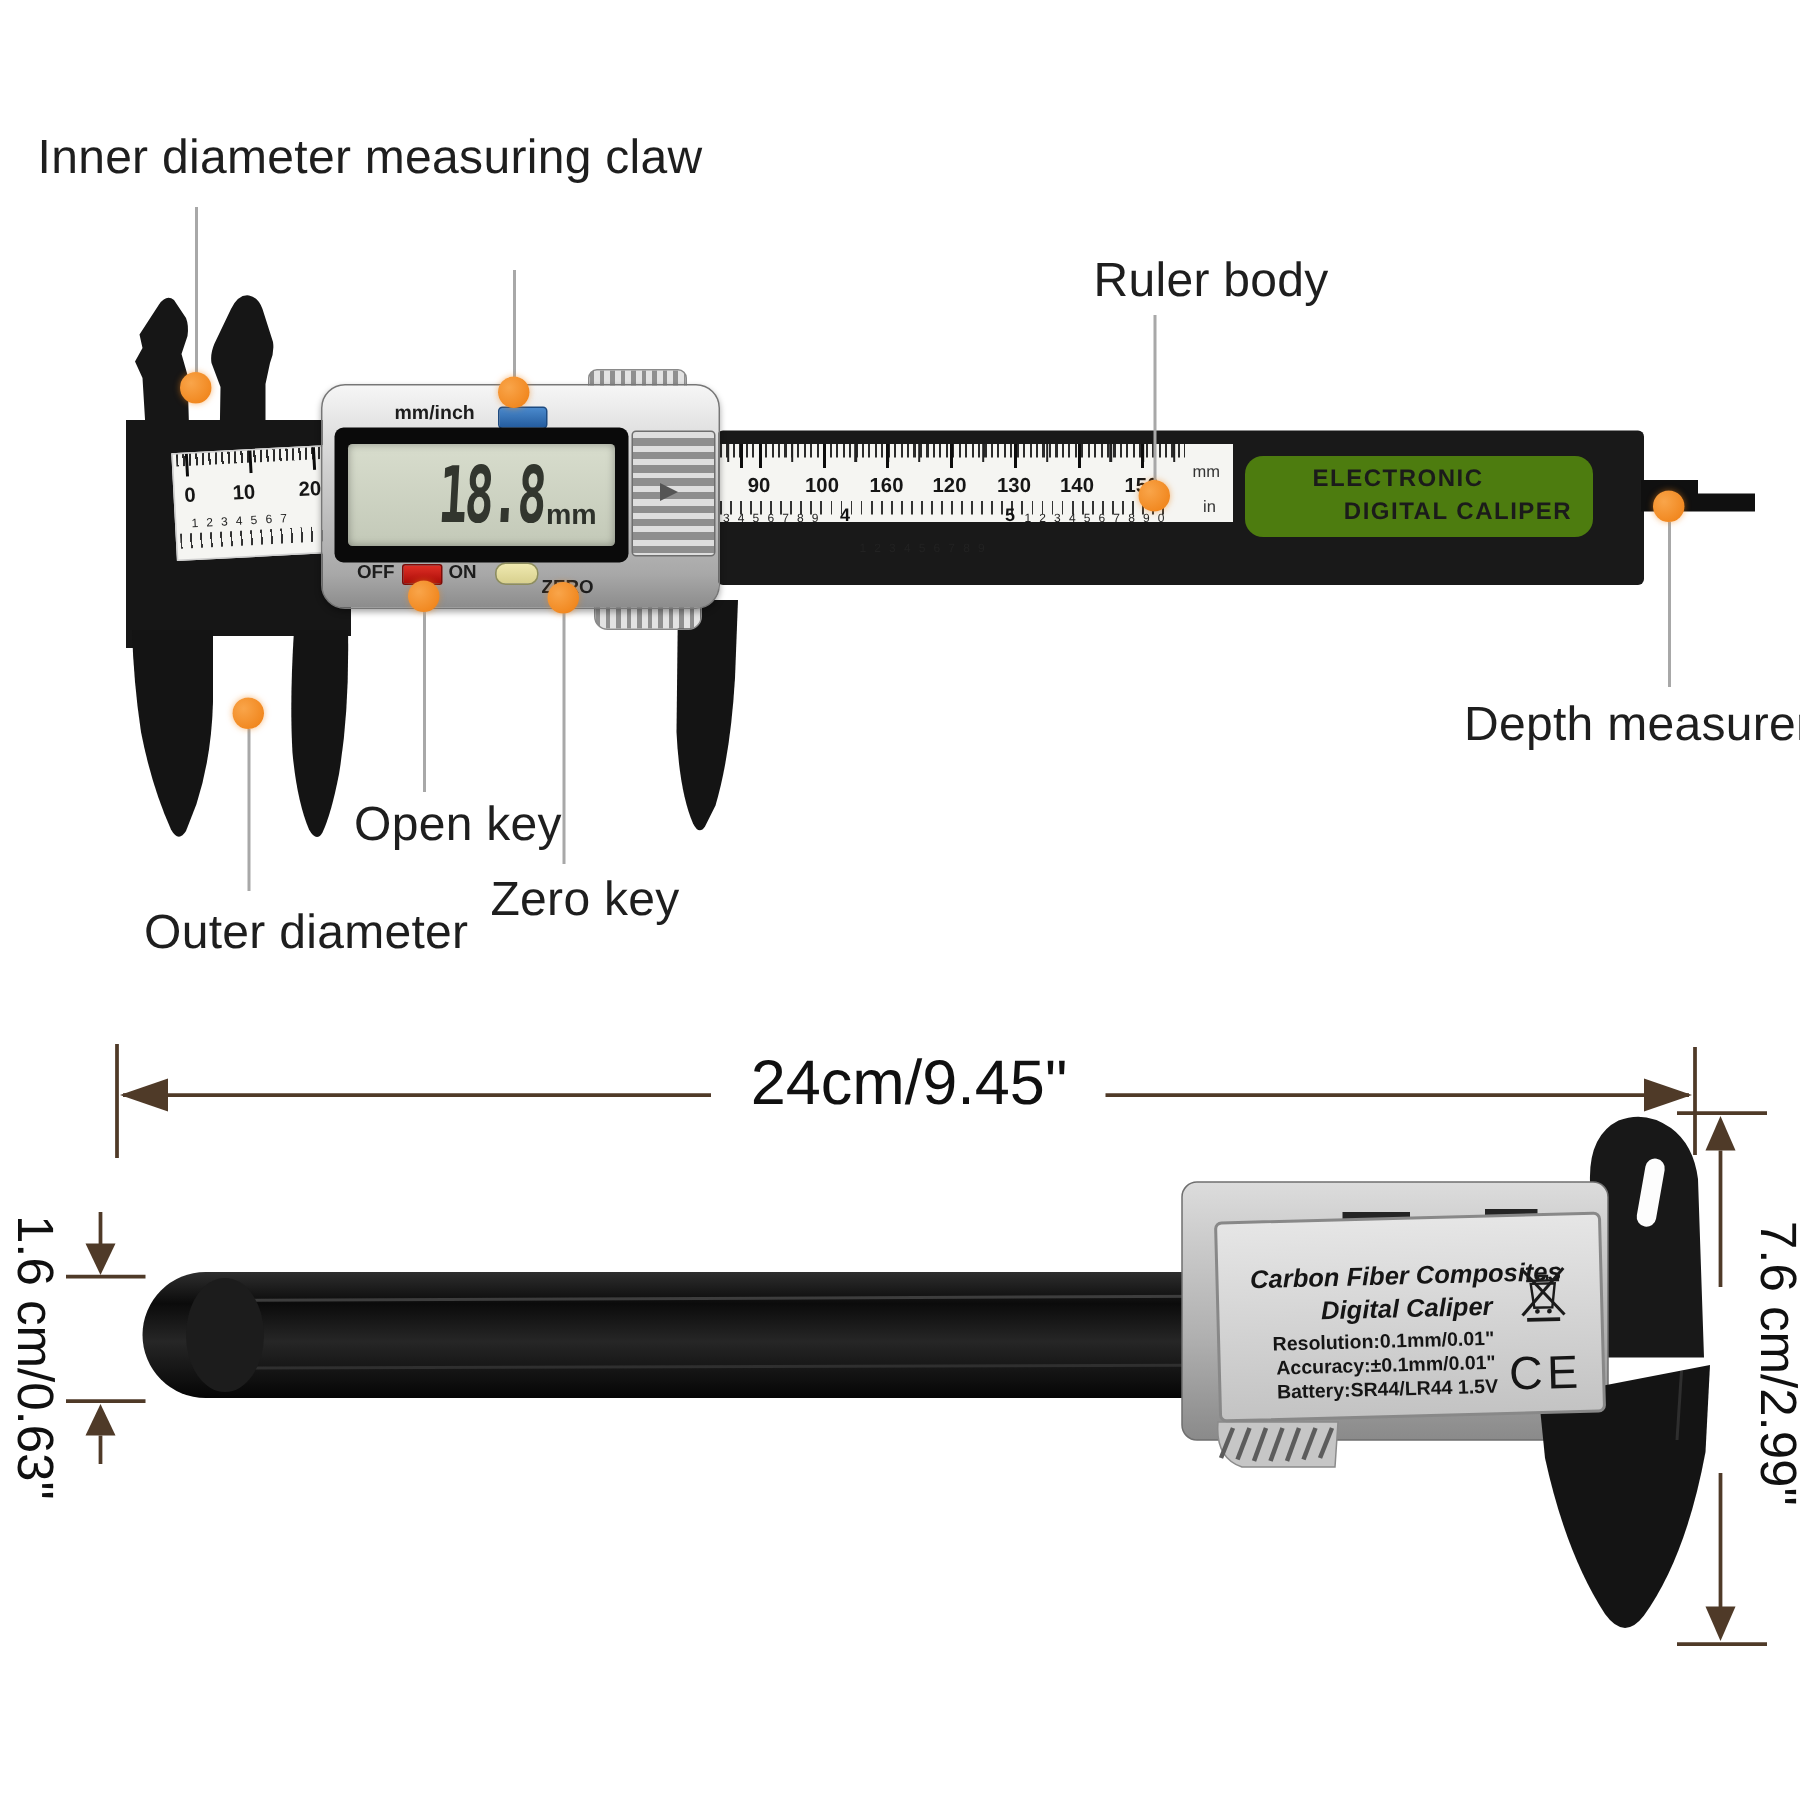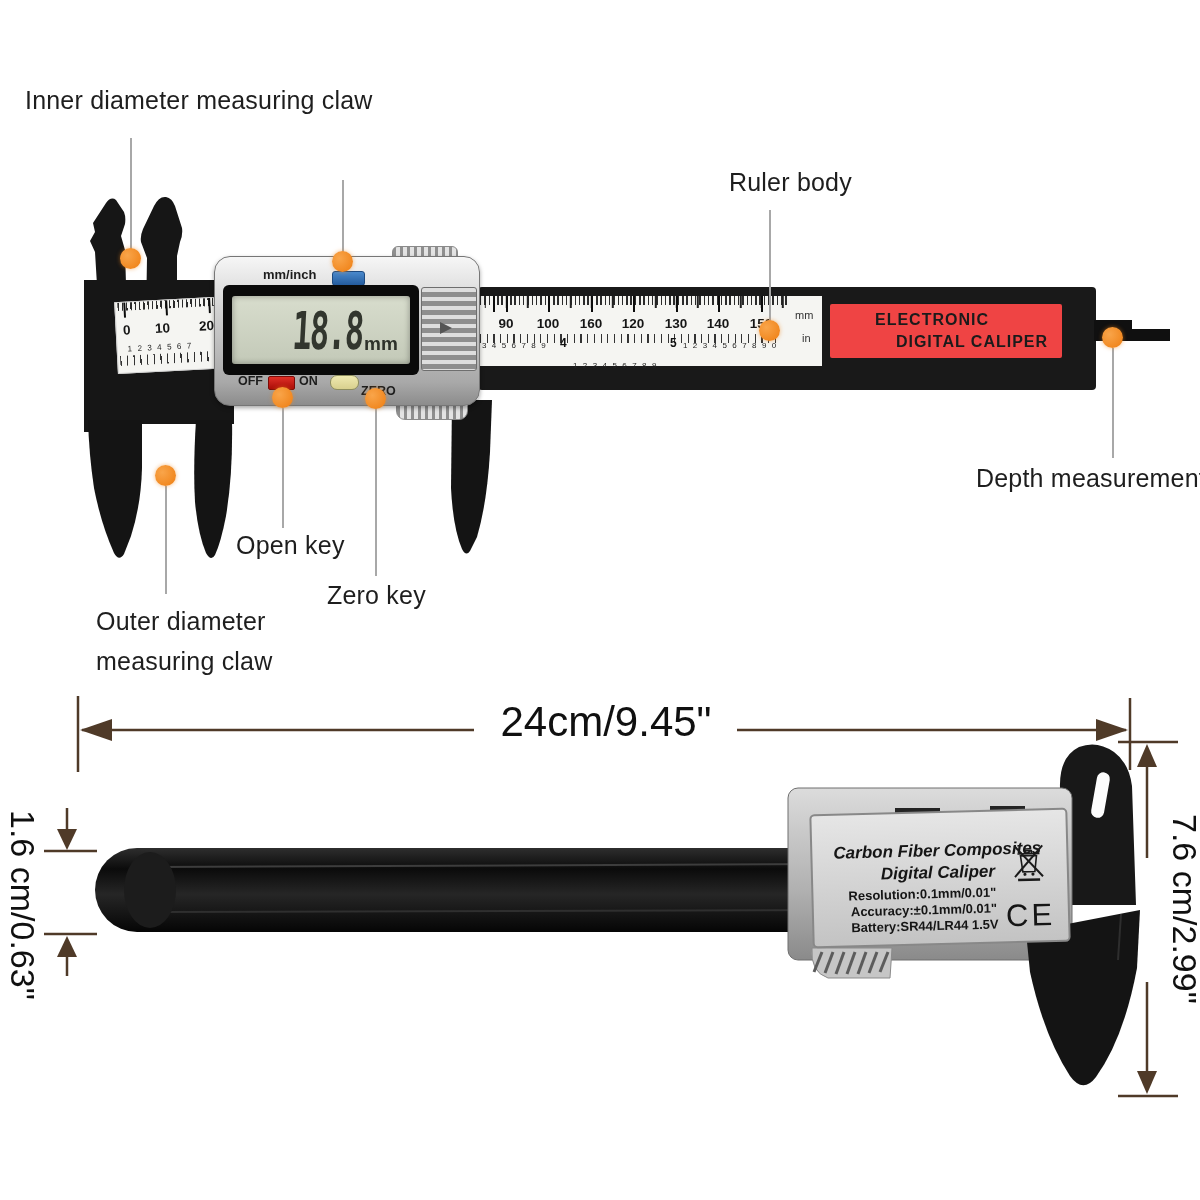--- a/index.html
+++ b/index.html
@@ -1,19 +1,19 @@
 <!DOCTYPE html>
 <html><head>
 <meta charset="utf-8">
 <style>
   html,body{margin:0;padding:0;background:#ffffff;}
   #stage{position:relative;width:1200px;height:1200px;background:#fff;overflow:hidden;
          font-family:"Liberation Sans",sans-serif;}
   svg{position:absolute;left:0;}
-  .lbl{position:absolute;font-size:25px;color:#1e1e1e;white-space:nowrap;letter-spacing:.2px;}
+  .lbl{position:absolute;font-size:32px;color:#1e1e1e;white-space:nowrap;letter-spacing:.2px;}
   .lead{position:absolute;width:2px;background:#a8a8a8;}
   .dot{position:absolute;width:21px;height:21px;border-radius:50%;
        background:radial-gradient(circle at 35% 35%,#f9a54a,#ee7d10);box-shadow:0 0 4px rgba(240,132,24,.55);}
   .strip{position:absolute;background:#f5f5f2;}
   .minor{position:absolute;background:repeating-linear-gradient(90deg,#2b2b2b 0 1.4px,transparent 1.4px 4.3px);}
   .med{position:absolute;background:repeating-linear-gradient(90deg,#222 0 1.5px,transparent 1.5px 21.25px);}
   .major{position:absolute;background:repeating-linear-gradient(90deg,#0c0c0c 0 1.9px,transparent 1.9px 42.5px);}
   .inchticks{position:absolute;background:repeating-linear-gradient(90deg,#333 0 1.2px,transparent 1.2px 6.7px);}
   .sn{position:absolute;font-size:13.5px;font-weight:bold;color:#161616;width:36px;text-align:center;}
   .tiny{position:absolute;font-size:8px;color:#222;letter-spacing:1.6px;white-space:nowrap;}
@@ -31,21 +31,21 @@
        font-size:52px;color:#32362e;letter-spacing:-3px;transform:scaleX(.62) skewX(-5deg);transform-origin:0 0;}
   .lcdunit{position:absolute;left:132px;top:37px;font-size:19px;font-weight:bold;color:#2e322b;}
   .wheel{position:absolute;left:206px;top:30px;width:54px;height:82px;border:1px solid #6e6e6e;border-radius:3px;
          background:repeating-linear-gradient(180deg,#dedede 0 4px,#8e8e8e 4px 9px);}
   .wheelmark{position:absolute;left:18px;top:34px;width:0;height:0;border-top:6px solid transparent;
          border-bottom:6px solid transparent;border-left:12px solid #555;}
   .btnrow{position:absolute;font-size:12.5px;font-weight:bold;color:#1d1d1d;}
   .redbtn{position:absolute;width:25px;height:12px;background:linear-gradient(180deg,#e03026,#a90d08);border-radius:2px;border:1px solid #7c0a06;}
   .yellowbtn{position:absolute;width:27px;height:13px;background:linear-gradient(180deg,#efe9b0,#d8d08e);border-radius:7px;border:1px solid #8d8d5e;}
   .bluebtn{position:absolute;left:117px;top:14px;width:31px;height:13px;background:linear-gradient(180deg,#4a89cc,#245c9e);border-radius:3px;border:1px solid #1d4a80;}
-  .brand{position:absolute;left:830px;top:304px;width:232px;height:54px;background:#ef4444;border-radius:2px;}
+  .brand{position:absolute;left:830px;top:304px;width:232px;height:54px;background:#4d7c0f;border-radius:12px;}
   .brand div{font-size:16px;font-weight:bold;color:#1b1b1b;letter-spacing:1px;text-align:center;line-height:22px;}
   .dimtxt{position:absolute;font-size:42px;color:#101010;}
   .vtext{position:absolute;font-size:34px;color:#101010;white-space:nowrap;transform-origin:0 0;transform:rotate(90deg);}
   .svgtxt{font-family:"Liberation Sans",sans-serif;fill:#151515;}
 </style>
 </head>
 <body>
 
 <div id="stage">
 
@@ -70,21 +70,21 @@
   <div class="strip" style="left:116px;top:299px;width:116px;height:70px;transform:rotate(-3deg);border:1px solid #cfcfcf;">
     <div class="minor" style="left:2px;top:0;width:112px;height:8px;"></div>
     <div class="major" style="left:2px;top:0;width:112px;height:15px;background-position:6px 0;"></div>
     <span class="sn" style="left:-8px;top:20px;">0</span>
     <span class="sn" style="left:28px;top:20px;">10</span>
     <span class="sn" style="left:72px;top:20px;">20</span>
     <span class="tiny" style="left:10px;top:42px;">1 2 3 4 5 6 7</span>
     <div class="inchticks" style="left:2px;top:53px;width:112px;height:10px;"></div>
   </div>
 
-  <div class="strip" style="left:480px;top:296px;width:342px;height:70px;">
+  <div class="strip" style="left:480px;top:296px;width:342px;height:52px;">
     <div class="minor" style="left:0;top:0;width:310px;height:9px;"></div>
     <div class="med" style="left:0;top:0;width:310px;height:12px;background-position:4.8px 0;"></div>
     <div class="major" style="left:0;top:0;width:310px;height:16px;background-position:26px 0;"></div>
     <span class="sn" style="left:8px;top:20px;">90</span>
     <span class="sn" style="left:50px;top:20px;">100</span>
     <span class="sn" style="left:93px;top:20px;">160</span>
     <span class="sn" style="left:135px;top:20px;">120</span>
     <span class="sn" style="left:178px;top:20px;">130</span>
     <span class="sn" style="left:220px;top:20px;">140</span>
     <span class="sn" style="left:263px;top:20px;">150</span>
@@ -141,21 +141,20 @@
   <div class="dot" style="left:365px;top:388px;"></div>
   <div class="dot" style="left:155px;top:465px;"></div>
 
   <div class="lbl" style="left:25px;top:86px;">Inner diameter measuring claw</div>
   <div class="lbl" style="left:729px;top:168px;">Ruler body</div>
   <div class="lbl" style="left:976px;top:464px;">Depth measurement</div>
   <div class="lbl" style="left:236px;top:531px;">Open key</div>
   <div class="lbl" style="left:327px;top:581px;">Zero key</div>
   <div class="lbl" style="left:96px;top:601px;line-height:40px;">
     <span style="display:block;">Outer diameter</span>
-    <span style="display:block;">measuring claw</span>
   </div>
 
   <svg width="1200" height="540" style="top:660px;">
     <defs>
       <linearGradient id="barGrad" x1="0" y1="0" x2="0" y2="1">
         <stop offset="0" stop-color="#2e2e2e"></stop>
           <stop offset=".25" stop-color="#0b0b0b"></stop>
         <stop offset=".55" stop-color="#262626"></stop>
           <stop offset="1" stop-color="#050505"></stop>
       </linearGradient>

